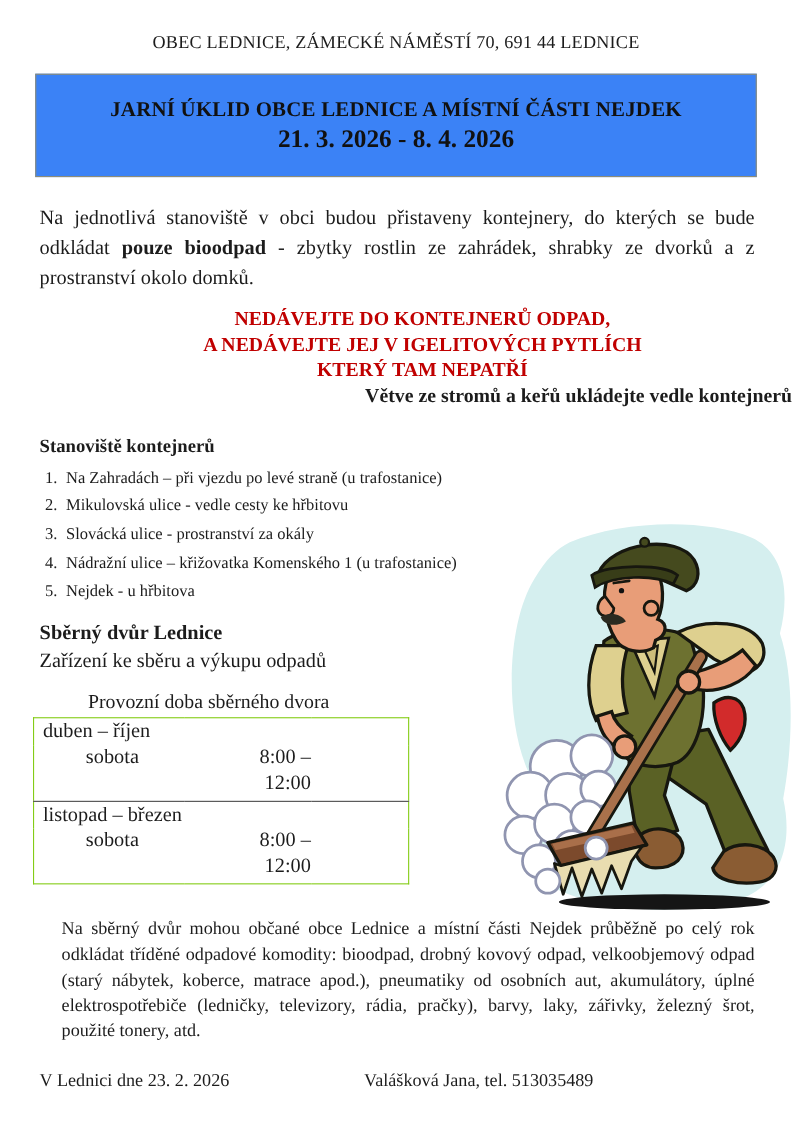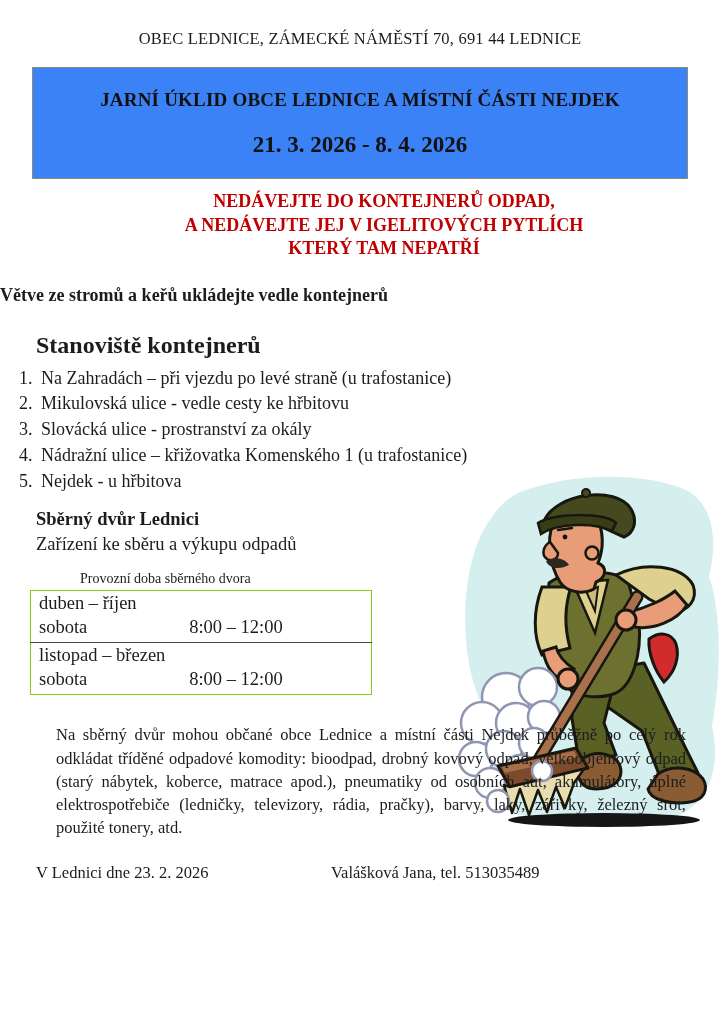--- a/index.html
+++ b/index.html
@@ -28,21 +28,21 @@
     text-align: center;
     padding: 21px 10px 20px 10px;
   }
   .banner-title {
     font-weight: bold;
     font-size: 19px;
     color: #111111;
     letter-spacing: 0.2px;
   }
   .banner-dates {
-    margin-top: 21px;
+    margin-top: 3px;
     font-weight: bold;
     font-size: 23px;
     color: #111111;
   }
 
   .intro {
     margin: 25px 34px 0 36px;
     font-size: 18.5px;
     line-height: 27px;
     text-align: justify;
@@ -51,73 +51,72 @@
 
   .warning {
     margin-top: 11px;
     text-align: center;
     font-weight: bold;
     font-size: 18px;
     line-height: 23.5px;
   }
 
   .branches {
-    margin-top: 24px;
-    text-align: left;
+    text-align: right;
     font-weight: bold;
     font-size: 18px;
   }
 
   .stations-heading {
     margin: 26px 36px 0 36px;
     font-weight: bold;
-    font-size: 24px;
+    font-size: 17px;
   }
   ol.stations-list {
     margin: 7px 20px 0 0;
-    padding-left: 37px;
-    font-size: 18px;
+    padding-left: 56px;
+    font-size: 15px;
     line-height: 25.8px;
   }
   ol.stations-list li { padding-left: 4px; }
 
   .yard-heading {
     margin: 13px 36px 0 36px;
     font-weight: bold;
     font-size: 18.5px;
     line-height: 25px;
   }
   .yard-line {
     margin: 0 36px;
     font-size: 18.5px;
     line-height: 25px;
   }
   .hours-title {
     margin: 14px 0 3px 80px;
-    font-size: 14px;
+    font-size: 18px;
   }
 
   table.hours {
     margin-left: 30px;
     width: 342px;
     border-collapse: collapse;
     border: 1px solid #84cc16;
     font-size: 18.5px;
   }
   table.hours td {
     padding: 0;
     line-height: 23.5px;
     vertical-align: top;
   }
   table.hours td.day { width: 135px; padding-left: 8px; }
   table.hours td.time { width: 112px; text-align: right; }
   table.hours td.fill { width: 87px; }
   table.hours tr.season td { padding-left: 8px; padding-top: 1px; }
   table.hours tr.sep td { border-top: 1px solid #4a4a4a; }
-  table.hours tr.last td { padding-bottom: 3px; }
+  table.hours tr.last td { padding-bottom: 3px; padding-left: 47px; }
 
   .closing {
     margin: 28px 34px 0 56px;
     font-size: 16.5px;
     line-height: 23.2px;
     text-align: justify;
   }
 
   .footer {
     display: flex;
@@ -204,39 +203,40 @@
   </svg>
 
   <div class="content">
     <div class="header-line">OBEC LEDNICE, ZÁMECKÉ NÁMĚSTÍ 70, 691 44 LEDNICE</div>
 
     <div class="banner">
       <div class="banner-title">JARNÍ ÚKLID OBCE LEDNICE A MÍSTNÍ ČÁSTI NEJDEK</div>
       <div class="banner-dates">21. 3. 2026 - 8. 4. 2026</div>
     </div>
 
+    <p class="intro"><span>Na jednotlivá stanoviště v obci budou přistaveny kontejnery, do kterých se bude odkládat </span><span class="b">pouze bioodpad</span><span> - zbytky rostlin ze zahrádek, shrabky ze dvorků a z prostranství okolo domků.</span></p>
 
     <div class="warning" style="color:#c00000;margin-left:48px;">
       <div>NEDÁVEJTE DO KONTEJNERŮ ODPAD,</div>
       <div>A NEDÁVEJTE JEJ V IGELITOVÝCH PYTLÍCH</div>
       <div>KTERÝ TAM NEPATŘÍ</div>
     </div>
 
     <div class="branches">Větve ze stromů a keřů ukládejte vedle kontejnerů</div>
 
     <div class="stations-heading">Stanoviště kontejnerů</div>
     <ol class="stations-list">
       <li>Na Zahradách – při vjezdu po levé straně (u trafostanice)</li>
       <li>Mikulovská ulice - vedle cesty ke hřbitovu</li>
       <li>Slovácká ulice - prostranství za okály</li>
       <li>Nádražní ulice – křižovatka Komenského 1 (u trafostanice)</li>
       <li>Nejdek - u hřbitova</li>
     </ol>
 
-    <div class="yard-heading">Sběrný dvůr Lednici</div>
+    <div class="yard-heading">Sběrný dvůr Lednice</div>
     <div class="yard-line">Zařízení ke sběru a výkupu odpadů</div>
 
     <div class="hours-title">Provozní doba sběrného dvora</div>
 
     <table class="hours">
       <tbody>
         <tr class="season">
           <td colspan="3">duben – říjen</td>
         </tr>
         <tr class="last">

